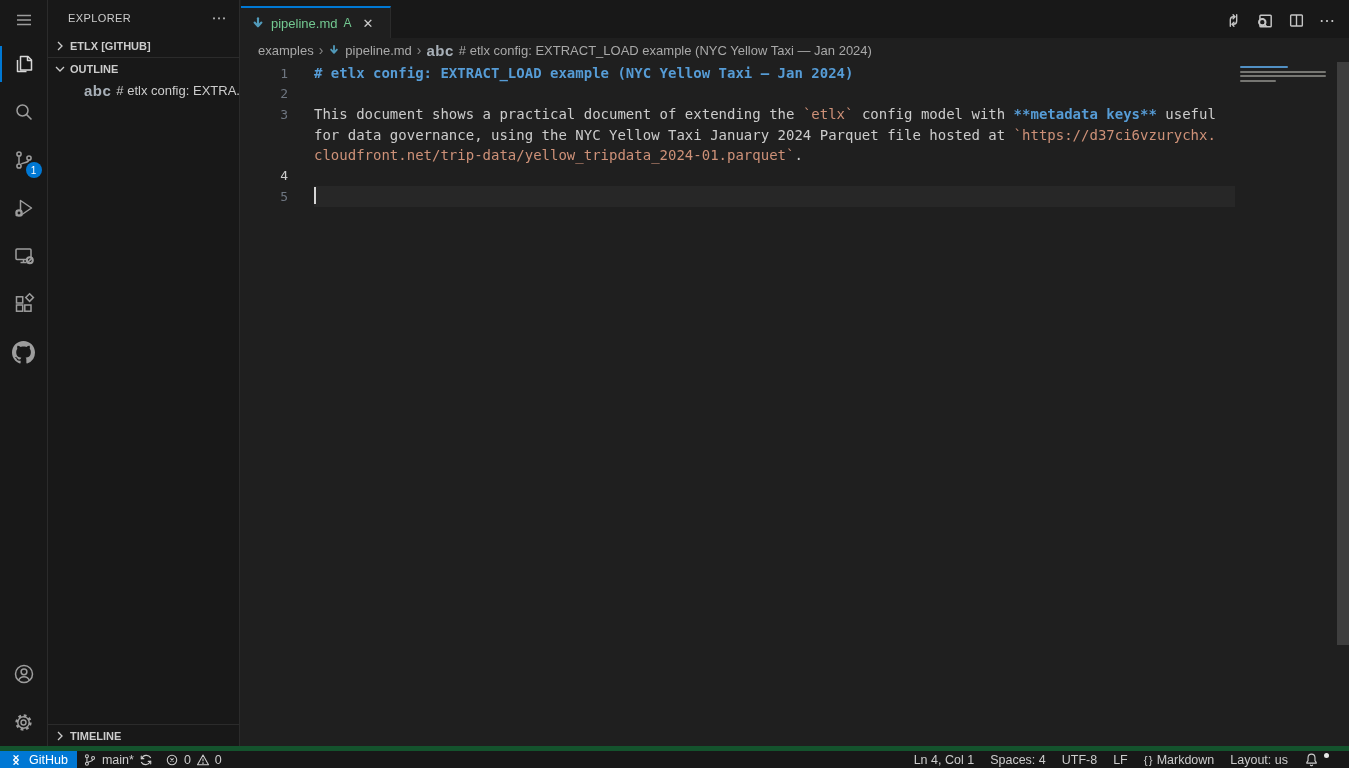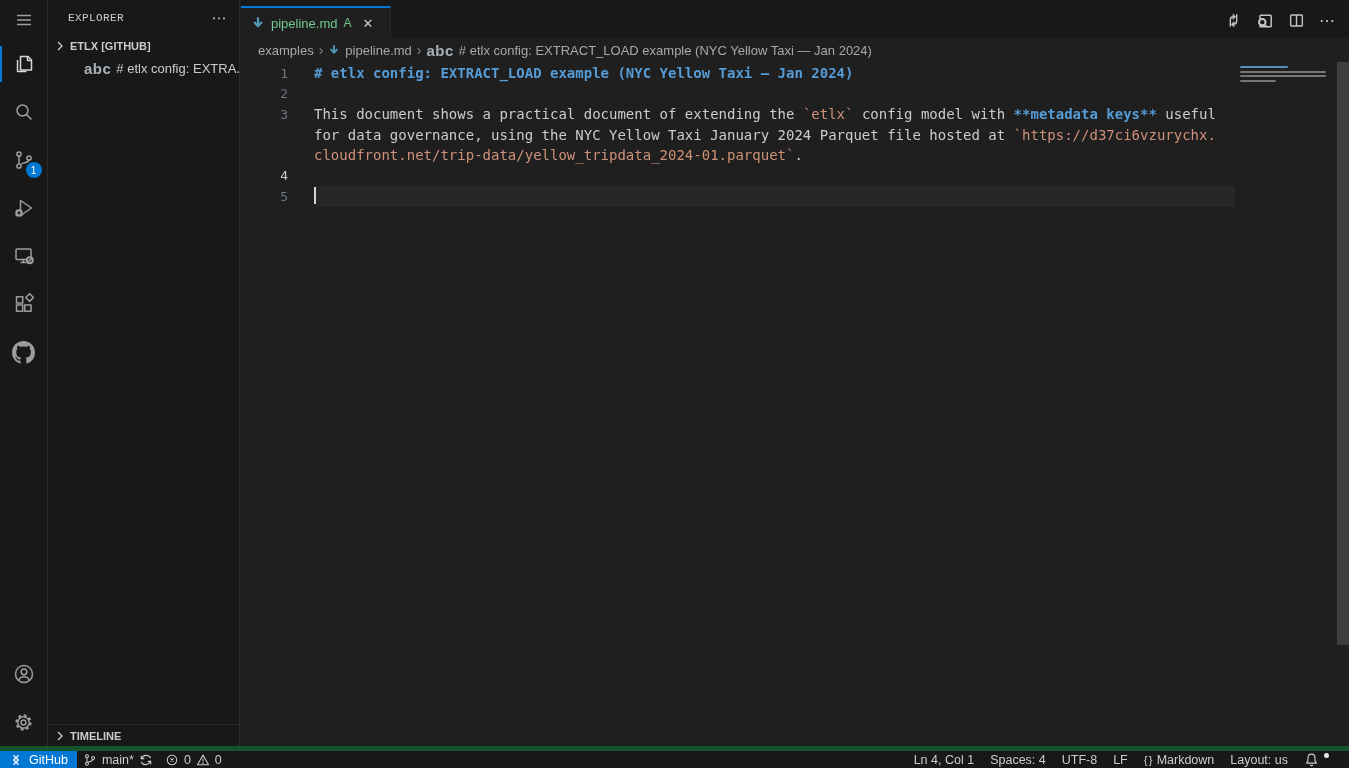--- a/index.html
+++ b/index.html
@@ -37,21 +37,21 @@
   
   .sidebar {
     position:absolute; left:48px; top:0; bottom:22px; width:192px;
     background:#181818; border-right:1px solid #2b2b2b;
     display:flex; flex-direction:column;
   }
   .sb-header {
     height:35px; display:flex; align-items:center; padding:0 8px 0 20px;
     color:#cccccc; font-size:11px; letter-spacing:0.4px;
   }
-  .sb-header .sb-title { flex:1;font-family:Liberation Mono, monospace; }
+  .sb-header .sb-title { flex:1; }
   .sb-more { color:#cccccc; font-size:15px; cursor:pointer; padding:0 4px; }
   .sb-section {
     height:22px; display:flex; align-items:center; gap:2px; padding:0 4px;
     font-weight:bold; font-size:11px; color:#cccccc; cursor:pointer;
   }
   .sb-section.bordered { border-top:1px solid #2b2b2b; }
   .twisty { width:16px; height:16px; display:flex; align-items:center; justify-content:center; color:#cccccc; }
   .twisty svg { width:16px; height:16px; }
   .outline-item {
     height:22px; display:flex; align-items:center; gap:5px; padding-left:36px;
@@ -237,20 +237,28 @@
       <span class="sb-more">⋯</span>
     </div>
     <div class="sb-section">
       <span class="twisty">
         <svg viewBox="0 0 16 16" fill="none" stroke="currentColor" stroke-width="1.3">
             <path d="M6 4l4 4-4 4"></path>
           </svg>
       </span>
       <span>ETLX [GITHUB]</span>
     </div>
+    <div class="sb-section bordered">
+      <span class="twisty">
+        <svg viewBox="0 0 16 16" fill="none" stroke="currentColor" stroke-width="1.3">
+            <path d="M4 6l4 4 4-4"></path>
+          </svg>
+      </span>
+      <span>OUTLINE</span>
+    </div>
     <div class="outline-item">
       <span class="abc-icon">abc</span>
       <span># etlx config: EXTRA...</span>
     </div>
     <div class="sb-fill"></div>
     <div class="sb-section bordered">
       <span class="twisty">
         <svg viewBox="0 0 16 16" fill="none" stroke="currentColor" stroke-width="1.3">
             <path d="M6 4l4 4-4 4"></path>
           </svg>

